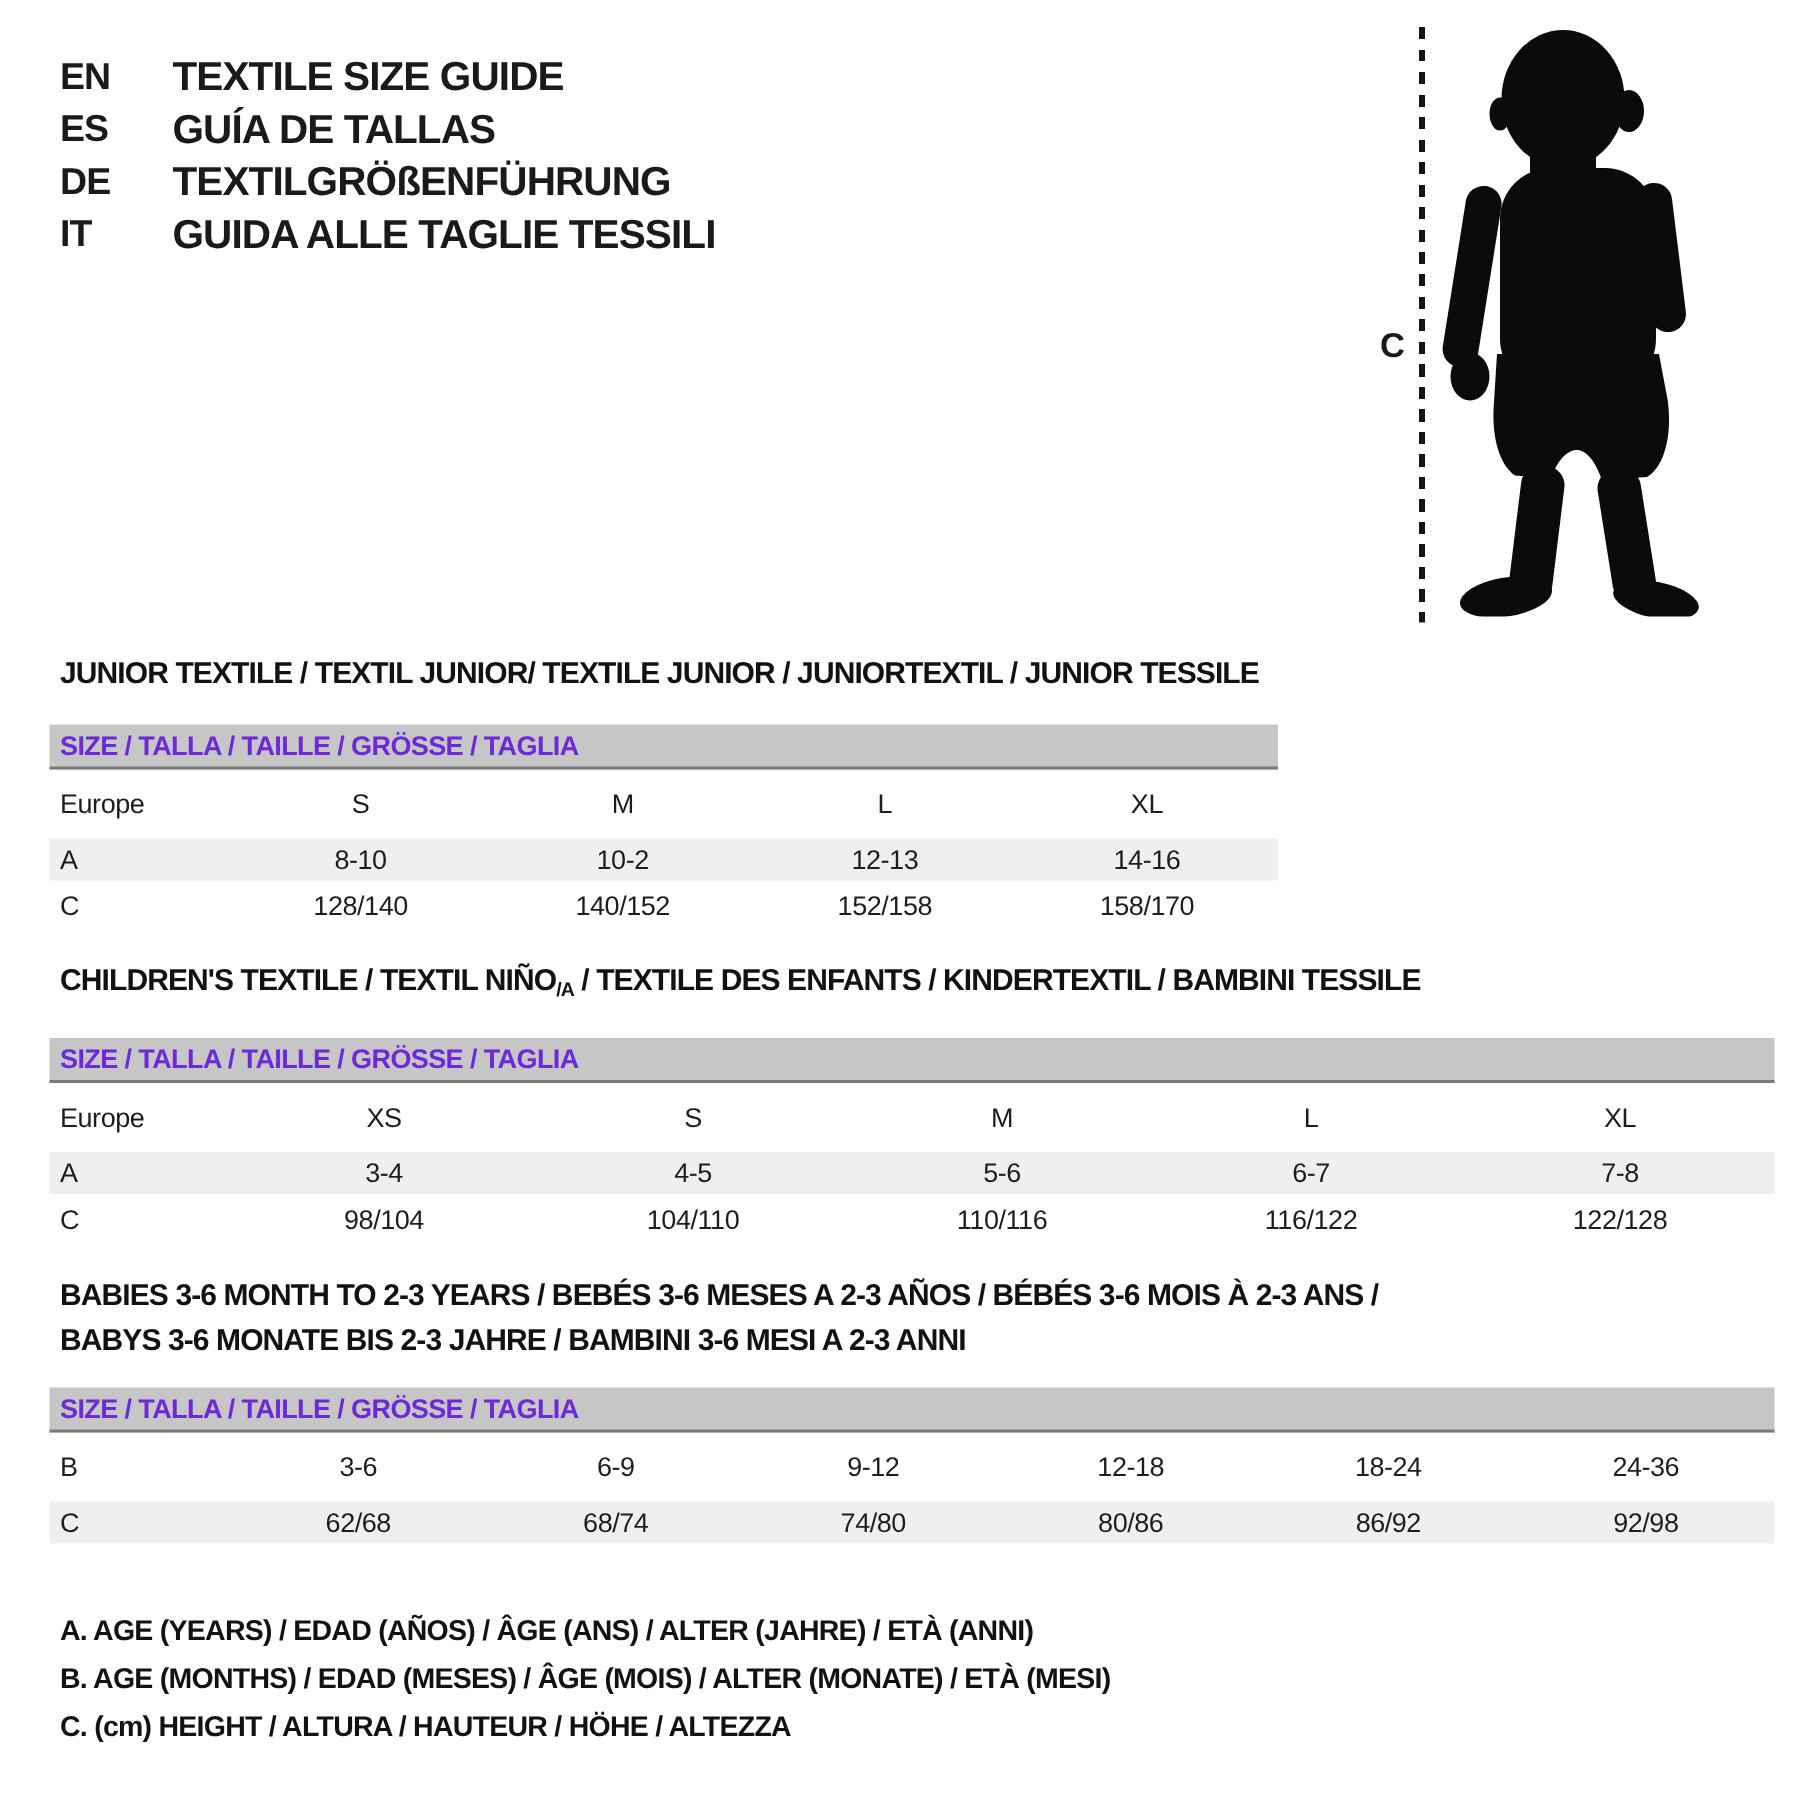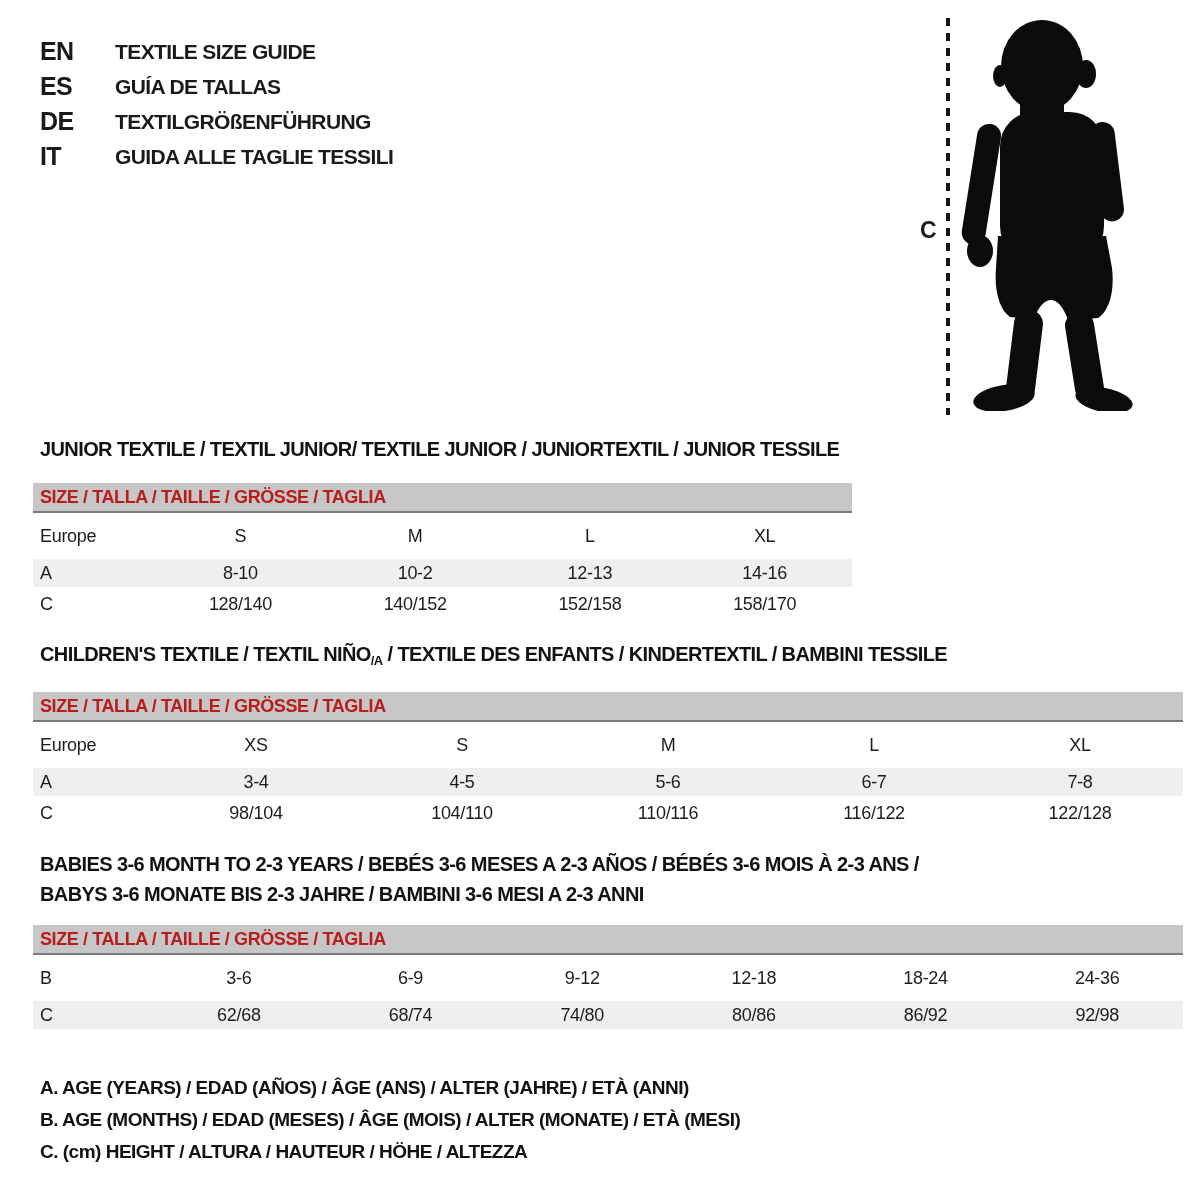--- a/index.html
+++ b/index.html
@@ -7,39 +7,39 @@
   body{
     width:1200px;height:1200px;background:#ffffff;position:relative;
     font-family:"Liberation Sans","DejaVu Sans",sans-serif;color:#1a1a1a;
     overflow:hidden;
   }
   .abs{position:absolute;}
   
   .lang-list{left:40px;top:34px;}
   .lang-row{display:flex;height:35px;align-items:center;}
   .lang-code{width:75px;font-weight:700;font-size:25px;letter-spacing:-0.6px;}
-  .lang-title{font-weight:700;font-size:21px;letter-spacing:-0.6px;white-space:nowrap;}
+  .lang-title{font-weight:700;font-size:27px;letter-spacing:-0.6px;white-space:nowrap;}
   
   .measure-line{
     left:946px;top:18px;width:4px;height:397px;
     background:repeating-linear-gradient(to bottom,#151515 0 8px,transparent 8px 15px);
   }
   .measure-label{left:920px;top:217px;font-weight:700;font-size:23px;}
   .toddler{left:958px;top:16px;}
   
   .heading{font-weight:700;font-size:20px;letter-spacing:-0.6px;white-space:nowrap;color:#121212;}
   .heading .sub{font-size:13px;vertical-align:-4px;}
   .babies-heading{line-height:30px;}
   
   .table{left:33px;}
   .w-junior{width:819px;}
   .w-wide{width:1150px;}
   .size-bar{
     height:28px;line-height:28px;background:#c6c6c6;border-bottom:2px solid #7a7a7a;
-    padding-left:7px;font-weight:700;font-size:18px;letter-spacing:-0.4px;color:#b91c1c;
+    padding-left:7px;font-weight:700;font-size:18px;letter-spacing:-0.4px;color:#6d28d9;
     white-space:nowrap;
   }
   .trow{display:flex;align-items:center;font-size:18px;letter-spacing:-0.3px;color:#1d1d1d;}
   .trow.h35{height:46px;}
   .trow.h28{height:28px;}
   .trow.h34{height:34px;}
   .trow.alt{background:#efefef;}
   .tlabel{width:120px;padding-left:7px;box-sizing:border-box;}
   .tcell{flex:1;text-align:center;}
   

